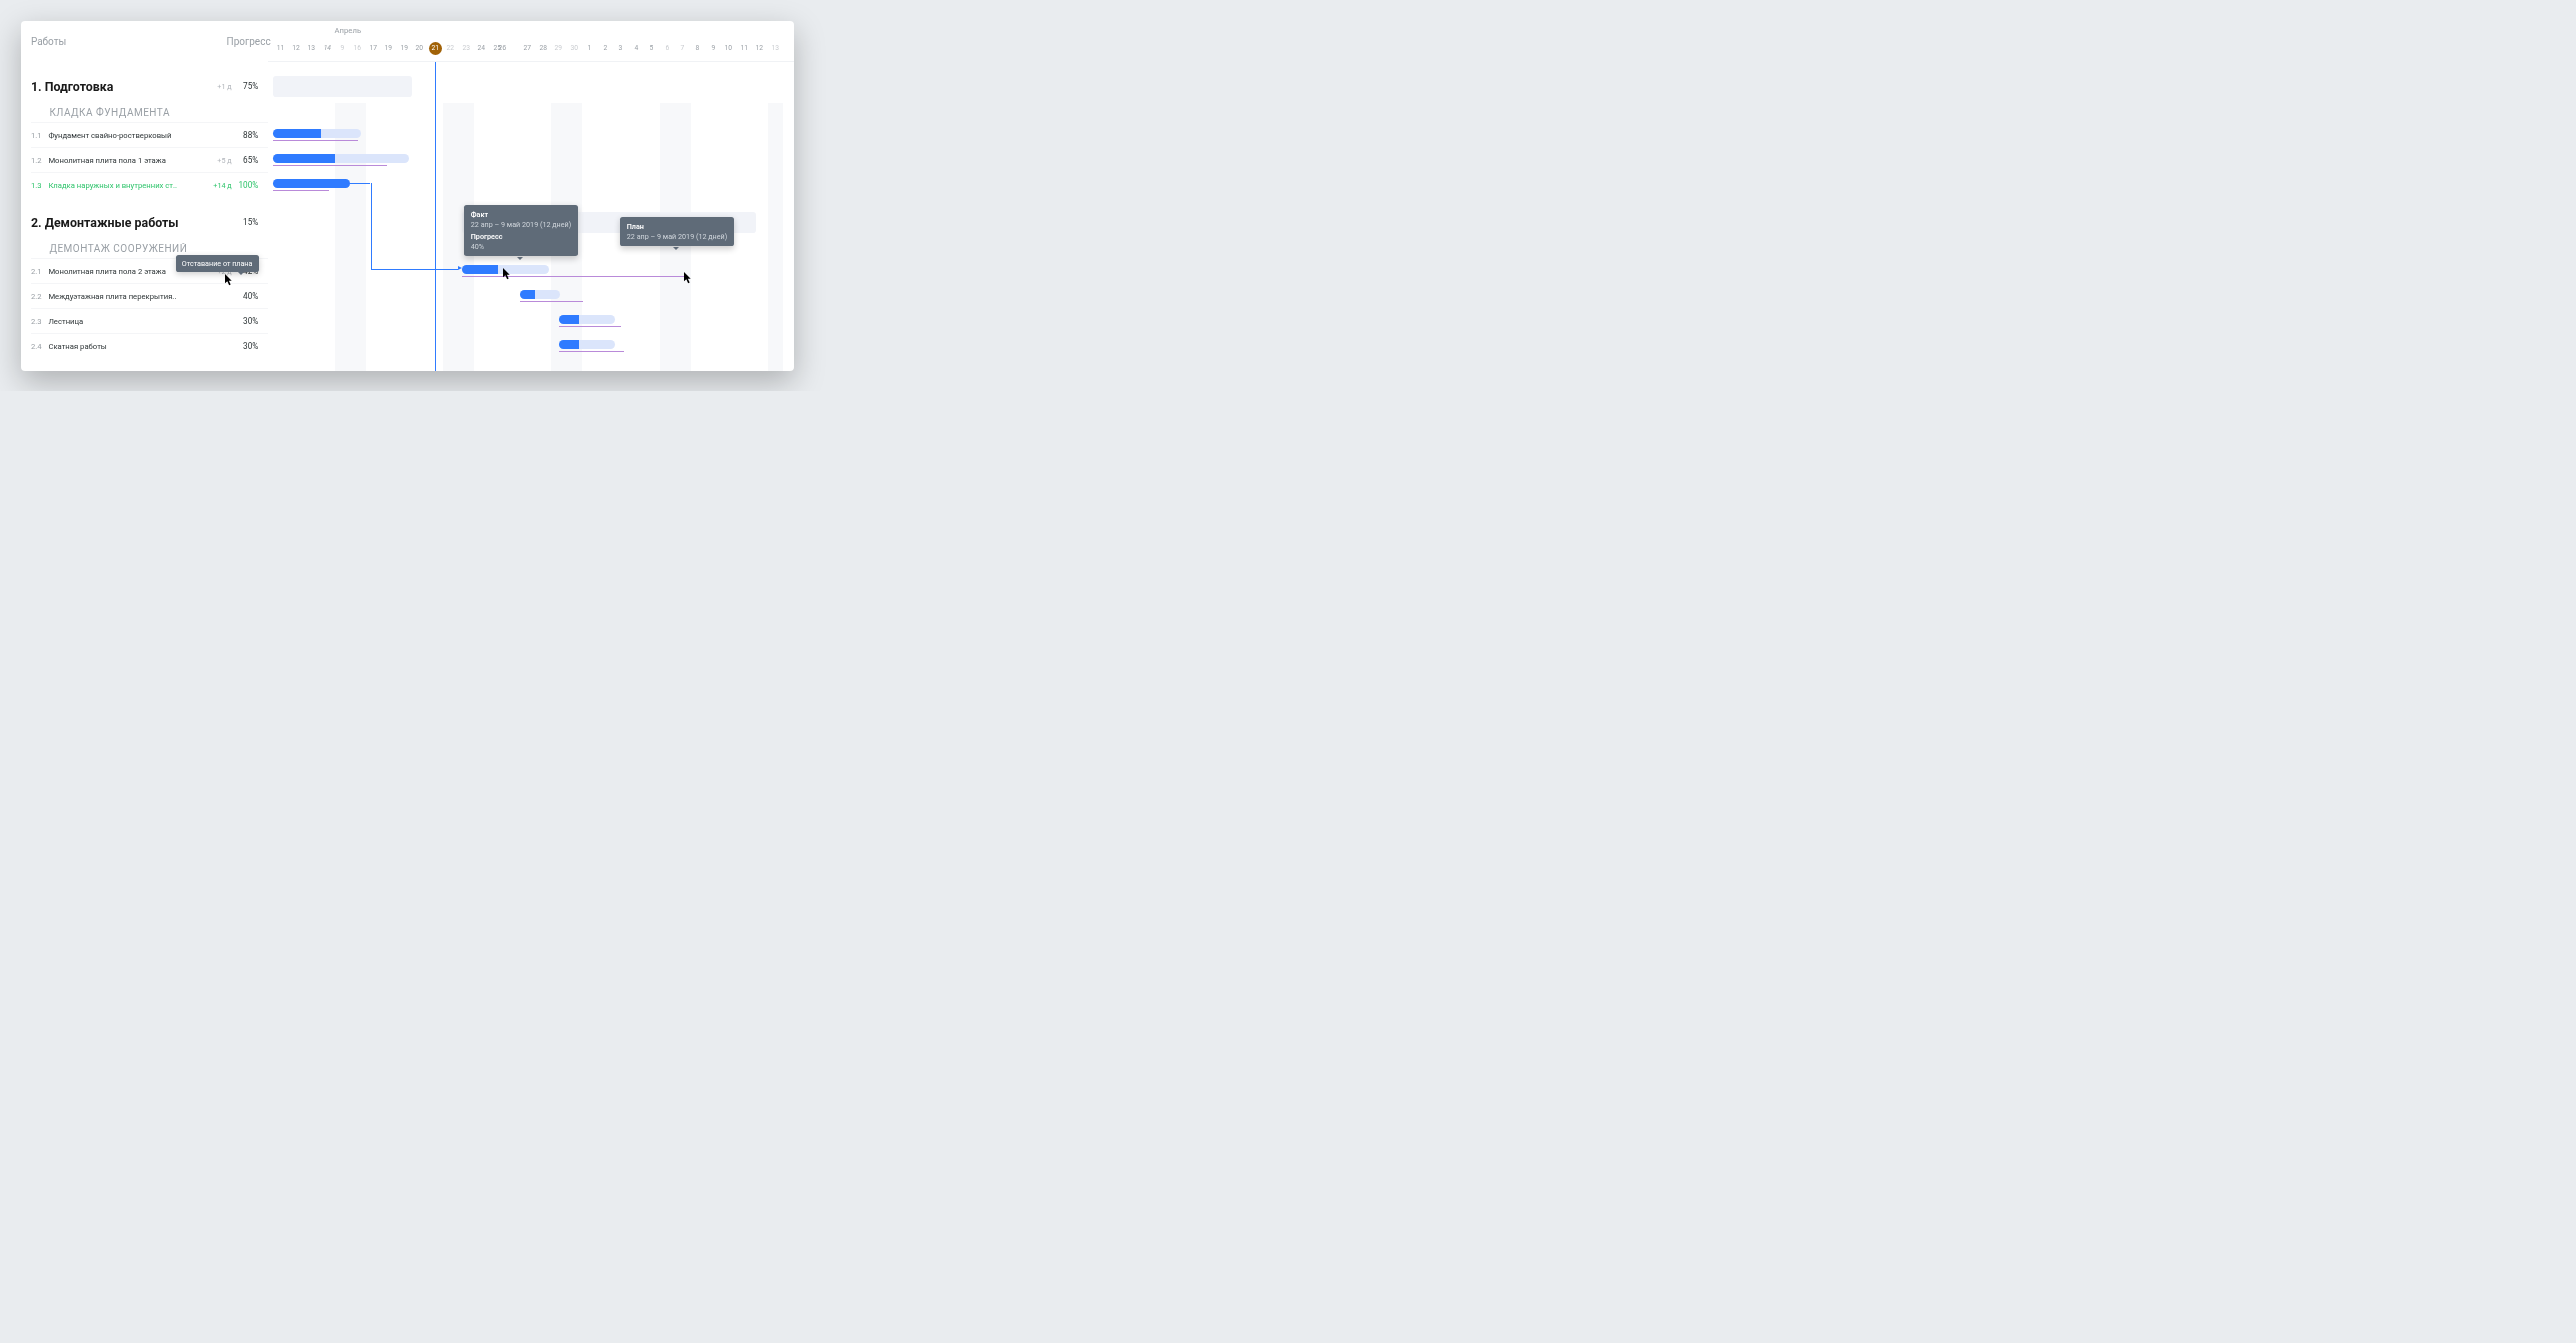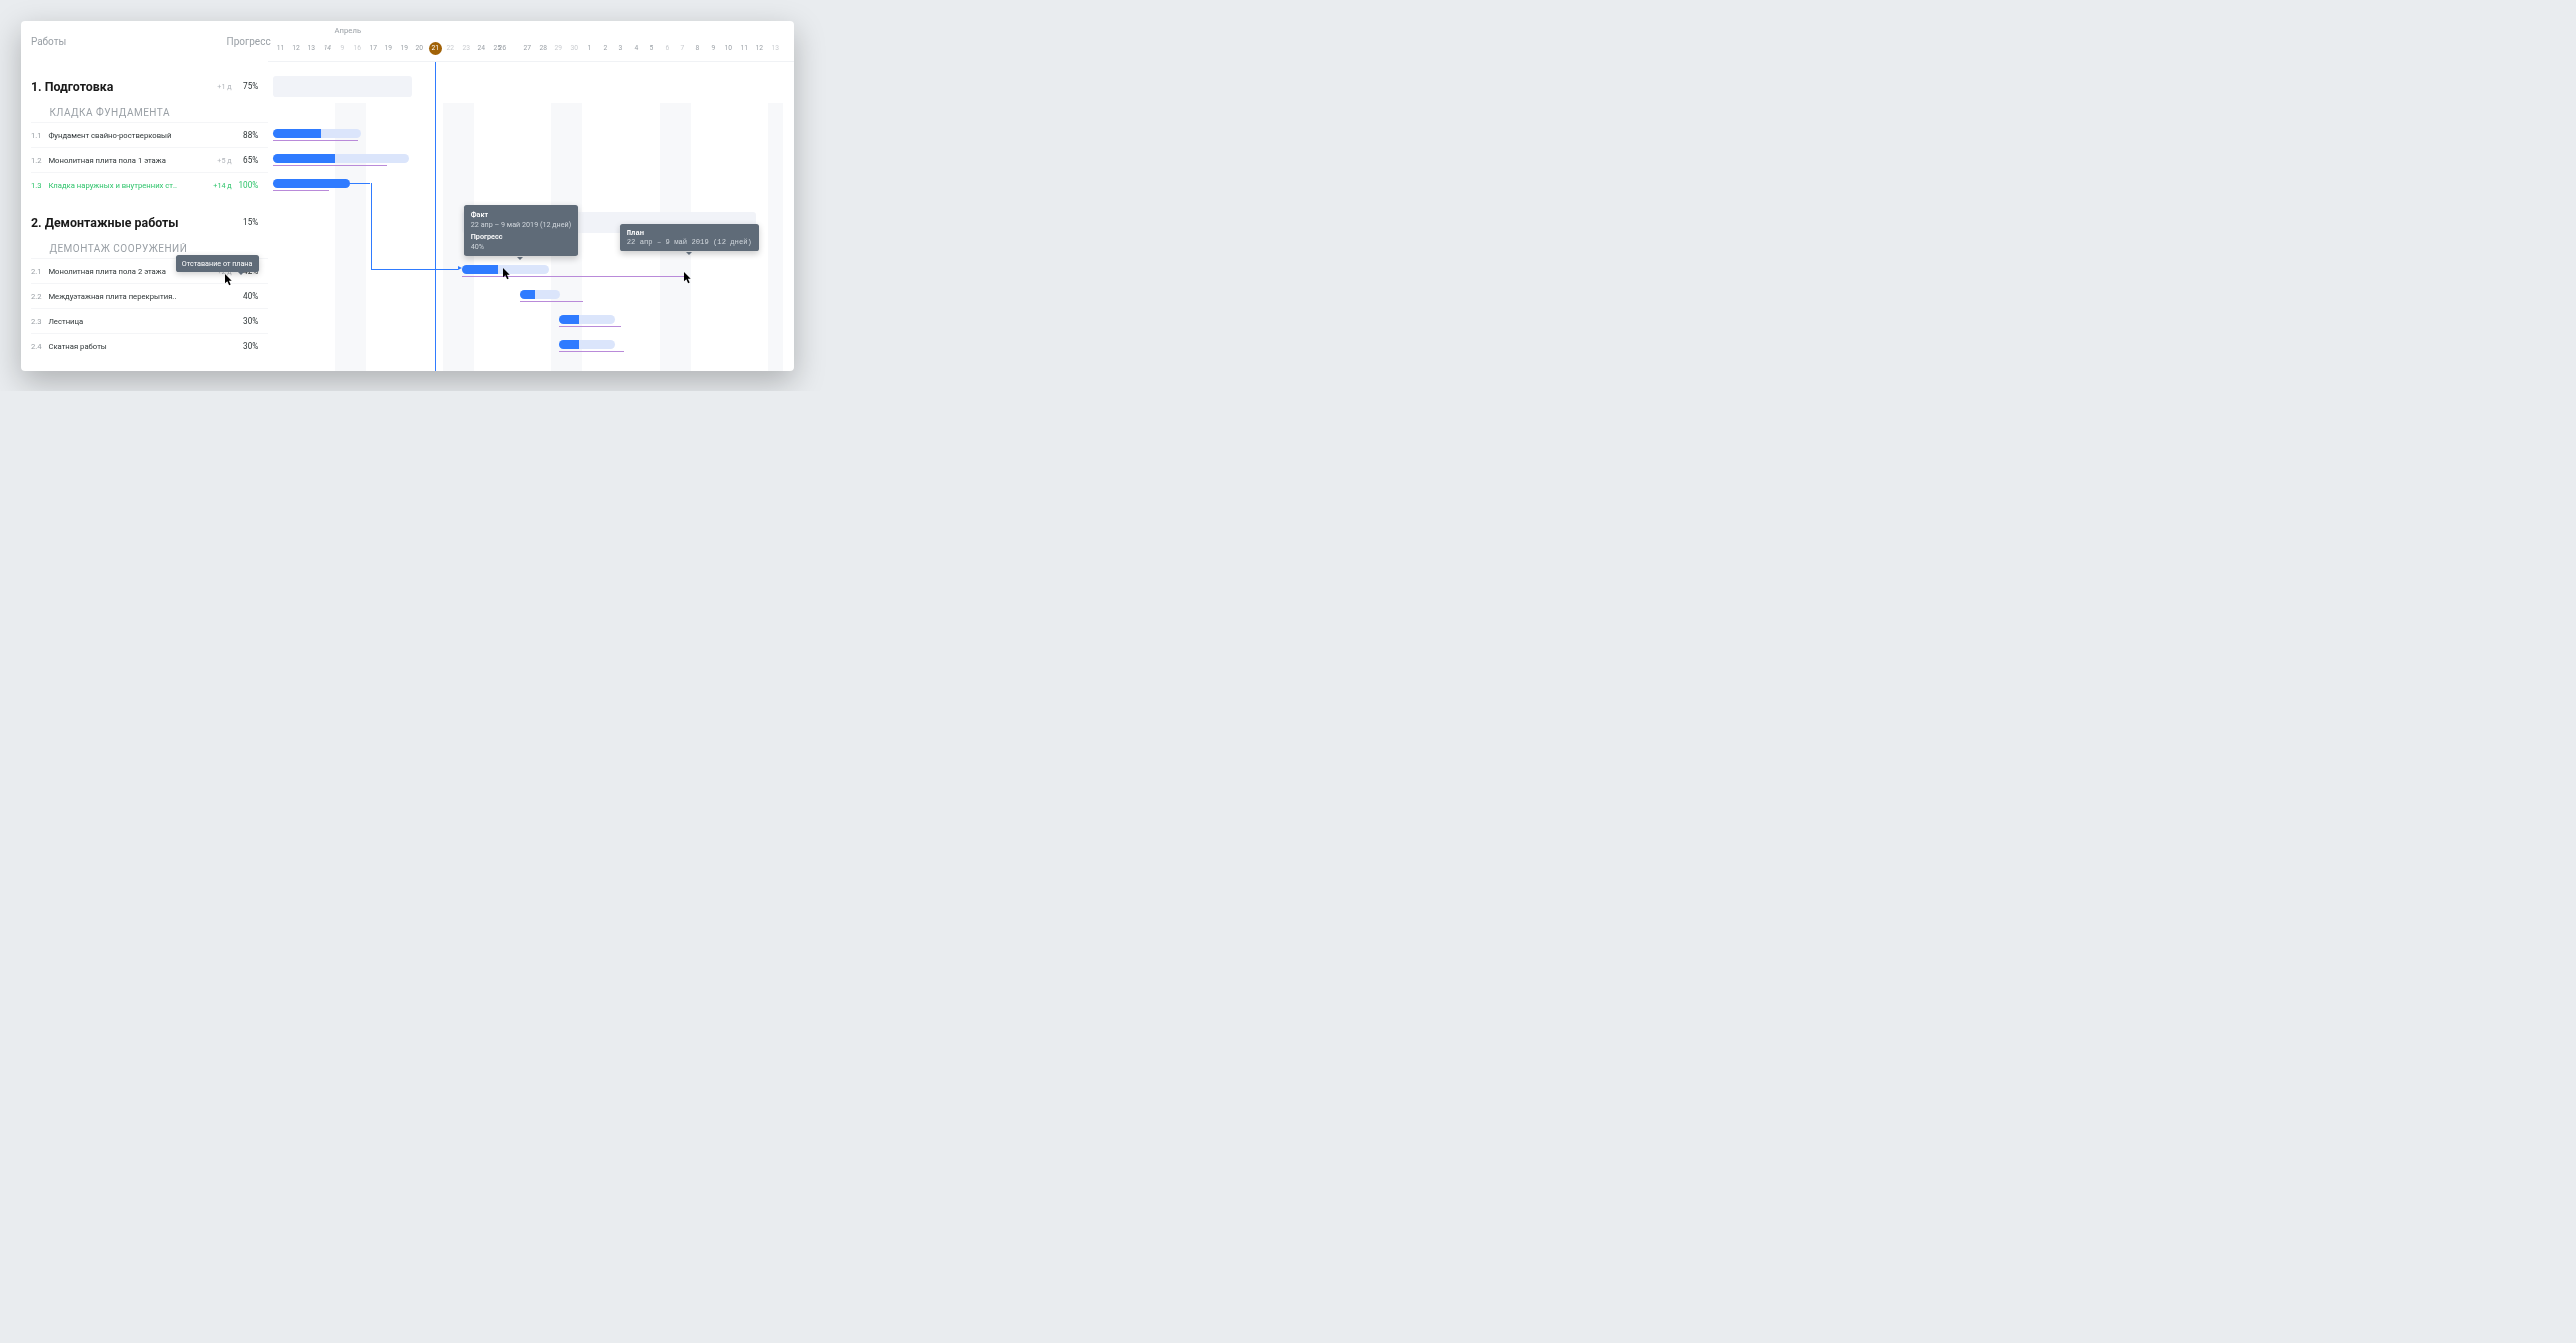--- a/index.html
+++ b/index.html
@@ -395,21 +395,21 @@
       </div>
 
       <div class="dep-arrow" id="dep-arrow" style="left: 190px; top: 204px;"></div>
 
       <div class="tip" id="tip-fact" style="left: 196px; top: 143px; --x: 50%;">
         <div class="t-title">Факт</div>
         <div class="t-sub">22 апр – 9 май 2019 (12 дней)</div>
         <div class="t-title">Прогресс</div>
         <div class="t-sub">40%</div>
       </div>
-      <div class="tip" id="tip-plan" style="left: 352px; top: 162px; font-family: Liberation Mono, monospace;">
+      <div class="tip" id="tip-plan" style="left: 352px; top: 155px;">
         <div class="t-title">План</div>
         <div class="t-sub">22 апр – 9 май 2019 (12 дней)</div>
       </div>
     <div style="position: absolute; border-top: 1px solid rgb(47, 123, 255); left: 82px; top: 121px; width: 20.6px; height: 0px;"></div>
         <div style="position: absolute; border-left: 1px solid rgb(47, 123, 255); left: 103px; top: 121px; height: 86px; width: 0px;"></div>
         <div style="position: absolute; border-top: 1px solid rgb(47, 123, 255); left: 103px; top: 207px; width: 87px; height: 0px;"></div>
       </div>
   </div>
 
   <div class="tip small" id="tip-delay" style="left: 155px; top: 234px; position: absolute;">

